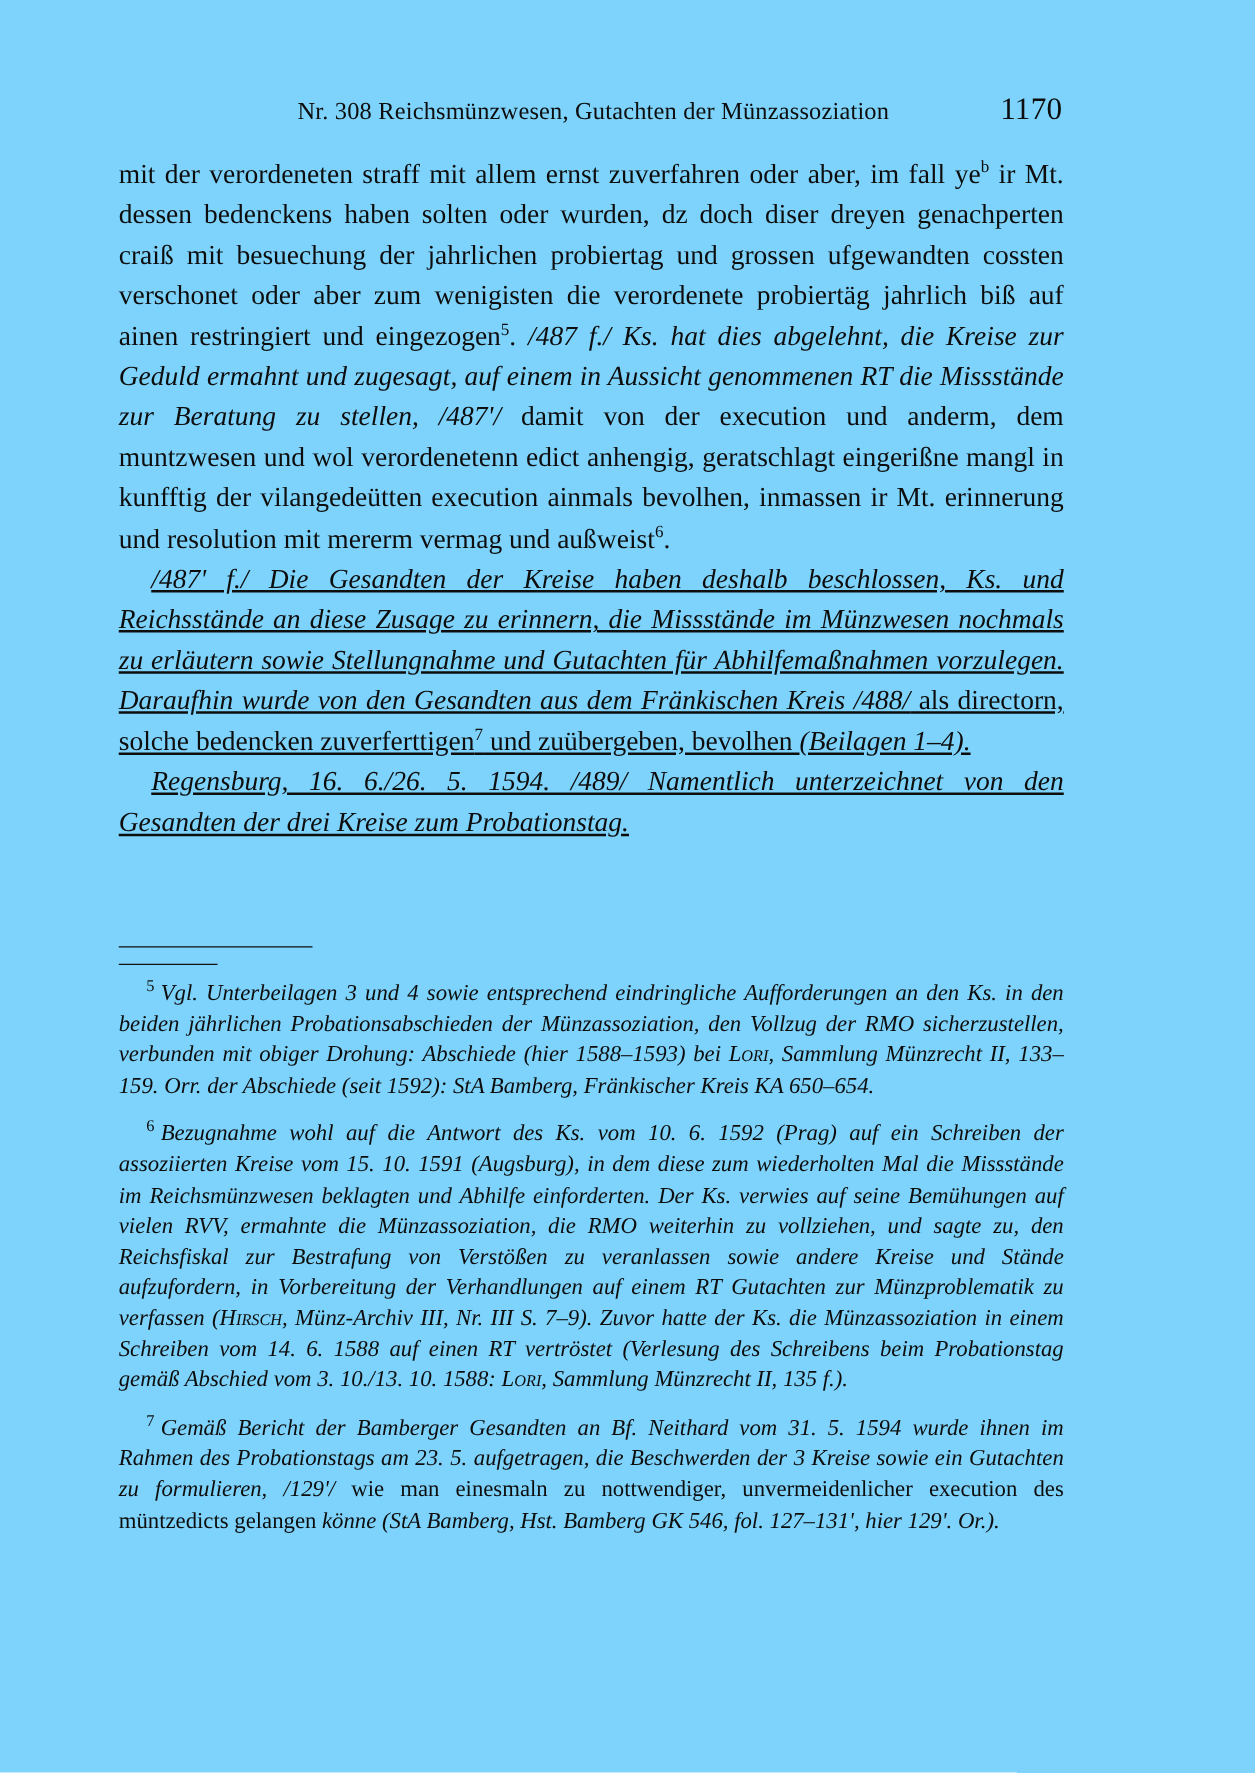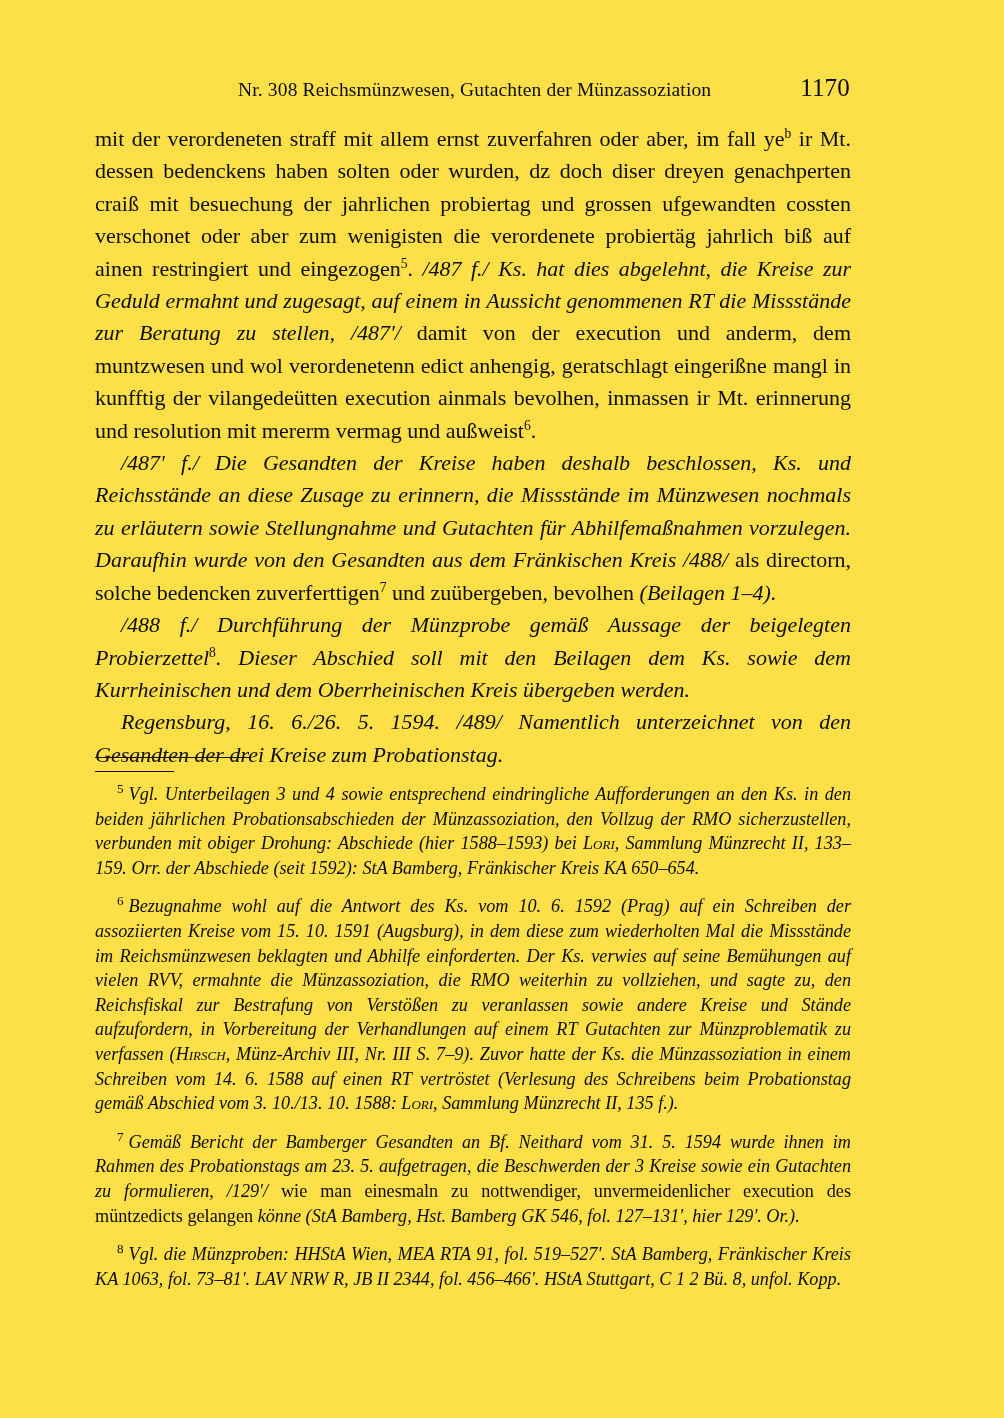--- a/index.html
+++ b/index.html
@@ -10,21 +10,21 @@
   body {
     font-family: "Liberation Serif", "DejaVu Serif", serif;
     color: #0d0d0d;
     -webkit-font-smoothing: antialiased;
   }
   .page {
     position: relative;
     width: 1004px;
     height: 1418px;
     margin: 0 auto;
-    background: #fde047;
+    background: #7dd3fc;
     overflow: hidden;
     box-sizing: border-box;
   }
 
   
   .running-head {
     position: absolute;
     left: 95px;
     top: 74px;
     width: 755px;
@@ -51,21 +51,21 @@
     width: 756px;
   }
   .para {
     font-size: 22px;
     line-height: 32.4px;
     text-align: justify;
     text-justify: inter-word;
     margin: 0;
     hyphens: manual;
   }
-  .para + .para { margin-top: 0; }
+  .para + .para { margin-top: 0; text-decoration: underline; }
   .indent { text-indent: 26px; }
   .it { font-style: italic; }
   sup {
     font-size: 0.62em;
     vertical-align: super;
     line-height: 0;
   }
 
   
   .apparatus {
@@ -132,40 +132,36 @@
   <div class="body-block">
 
     <p class="para">
       <span>mit der verordeneten straff mit allem ernst zuverfahren oder aber, im fall ye</span><sup>b</sup><span> ir Mt. dessen bedenckens haben solten oder wurden, dz doch diser dreyen genachperten craiß mit besuechung der jahrlichen probiertag und grossen ufgewandten cossten verschonet oder aber zum wenigisten die verordenete probiertäg jahrlich biß auf ainen restringiert und eingezogen</span><sup>5</sup><span>. </span><span class="it">/487 f./ Ks. hat dies abgelehnt, die Kreise zur Geduld ermahnt und zugesagt, auf einem in Aussicht genommenen RT die Missstände zur Beratung zu stellen, /487'/</span><span> damit von der execution und anderm, dem muntzwesen und wol verordenetenn edict anhengig, geratschlagt eingerißne mangl in kunfftig der vilangedeütten execution ainmals bevolhen, inmassen ir Mt. erinnerung und resolution mit mererm vermag und außweist</span><sup>6</sup><span>.</span>
     </p>
 
     <p class="para indent">
       <span class="it">/487' f./ Die Gesandten der Kreise haben deshalb beschlossen, Ks. und Reichsstände an diese Zusage zu erinnern, die Missstände im Münzwesen nochmals zu erläutern sowie Stellungnahme und Gutachten für Abhilfemaßnahmen vorzulegen. Daraufhin wurde von den Gesandten aus dem Fränkischen Kreis /488/</span><span> als directorn, solche bedencken zuverferttigen</span><sup>7</sup><span> und zuübergeben, bevolhen </span><span class="it">(Beilagen 1–4).</span>
     </p>
 
-    <p class="para indent">
-      <span class="it">/488 f./ Durchführung der Münzprobe gemäß Aussage der beigelegten Probierzettel</span><sup>8</sup><span class="it">. Dieser Abschied soll mit den Beilagen dem Ks. sowie dem Kurrheinischen und dem Oberrheinischen Kreis übergeben werden.</span>
-    </p>
 
     <p class="para indent">
       <span class="it">Regensburg, 16. 6./26. 5. 1594. /489/ Namentlich unterzeichnet von den Gesandten der drei Kreise zum Probationstag.</span>
     </p>
 
   </div>
 
   <div class="apparatus">
 
     <hr class="fn-rule rule-var">
 
 
     <div class="fn-group">
       <hr class="fn-rule rule-note">
       <div id="footnote-list">
           <p class="fn"><span class="fn-mark">5</span><span class="it">Vgl. Unterbeilagen 3 und 4 sowie entsprechend eindringliche Aufforderungen an den Ks. in den beiden jährlichen Probationsabschieden der Münzassoziation, den Vollzug der RMO sicherzustellen, verbunden mit obiger Drohung: Abschiede (hier 1588–1593) bei </span><span class="sc">Lori</span><span class="it">, Sammlung Münzrecht II, 133–159. Orr. der Abschiede (seit 1592): StA Bamberg, Fränkischer Kreis KA 650–654.</span></p>
           <p class="fn"><span class="fn-mark">6</span><span class="it">Bezugnahme wohl auf die Antwort des Ks. vom 10. 6. 1592 (Prag) auf ein Schreiben der assoziierten Kreise vom 15. 10. 1591 (Augsburg), in dem diese zum wiederholten Mal die Missstände im Reichsmünzwesen beklagten und Abhilfe einforderten. Der Ks. verwies auf seine Bemühungen auf vielen RVV, ermahnte die Münzassoziation, die RMO weiterhin zu vollziehen, und sagte zu, den Reichsfiskal zur Bestrafung von Verstößen zu veranlassen sowie andere Kreise und Stände aufzufordern, in Vorbereitung der Verhandlungen auf einem RT Gutachten zur Münzproblematik zu verfassen (</span><span class="sc">Hirsch</span><span class="it">, Münz-Archiv III, Nr. III S. 7–9). Zuvor hatte der Ks. die Münzassoziation in einem Schreiben vom 14. 6. 1588 auf einen RT vertröstet (Verlesung des Schreibens beim Probationstag gemäß Abschied vom 3. 10./13. 10. 1588: </span><span class="sc">Lori</span><span class="it">, Sammlung Münzrecht II, 135 f.).</span></p>
           <p class="fn"><span class="fn-mark">7</span><span class="it">Gemäß Bericht der Bamberger Gesandten an Bf. Neithard vom 31. 5. 1594 wurde ihnen im Rahmen des Probationstags am 23. 5. aufgetragen, die Beschwerden der 3 Kreise sowie ein Gutachten zu formulieren, /129'/</span><span class="rom"> wie man einesmaln zu nottwendiger, unvermeidenlicher execution des müntzedicts gelangen </span><span class="it">könne (StA Bamberg, Hst. Bamberg GK 546, fol. 127–131', hier 129'. Or.).</span></p>
-          <p class="fn"><span class="fn-mark">8</span><span class="it">Vgl. die Münzproben: HHStA Wien, MEA RTA 91, fol. 519–527'. StA Bamberg, Fränkischer Kreis KA 1063, fol. 73–81'. LAV NRW R, JB II 2344, fol. 456–466'. HStA Stuttgart, C 1 2 Bü. 8, unfol. Kopp.</span></p>
         </div>
     </div>
 
   </div>
 
 </div>
 
 </body></html>

